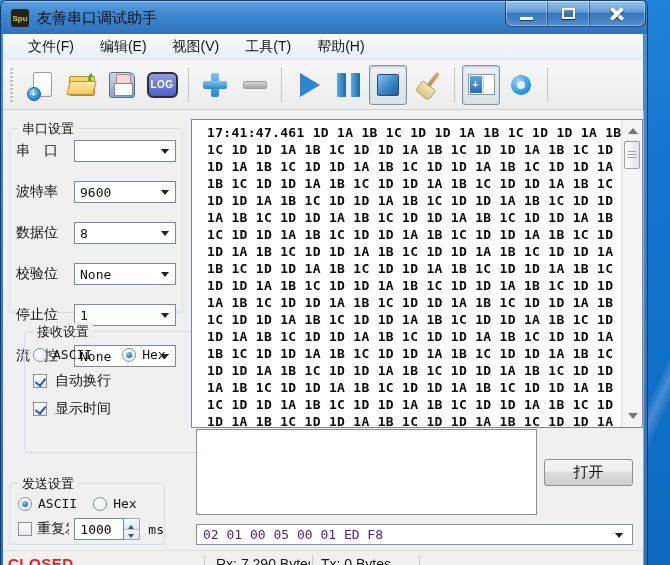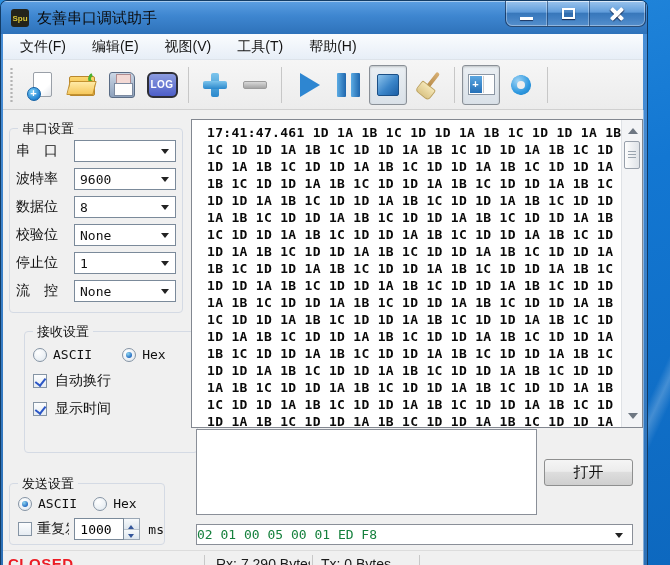--- a/index.html
+++ b/index.html
@@ -52,21 +52,21 @@
   .glyph-close { position:relative; width:18px; height:16px; }
   .glyph-close i { position:absolute; left:1px; top:6px; width:16px; height:4px; background:#fff; border-radius:1px; box-shadow:0 1px 1px rgba(0,0,30,.55); }
   .glyph-close i:first-child { transform:rotate(45deg); }
   .glyph-close i:last-child { transform:rotate(-45deg); }
 
   
   .menubar {
     position:absolute; left:2px; top:33px; width:640px; height:26px;
     background: linear-gradient(#fafcfe,#e7eef7);
     border-bottom:1px solid #dde3ea;
-    display:flex; align-items:center; padding-left:4px;
+    display:flex; align-items:center; padding-left:12px;
   }
   .menu-item { padding:0 13px; font-size:14px; color:#141414; height:100%; display:flex; align-items:center; }
 
   
   .toolbar {
     position:absolute; left:2px; top:59px; width:640px; height:50px;
     background: linear-gradient(#f6f6f6,#ececec);
     border-bottom:1px solid #d0d0d0;
     display:flex; align-items:center; padding-left:6px; gap:2px;
   }
@@ -144,21 +144,21 @@
 
   
   .client { position:absolute; left:2px; top:109px; width:640px; height:456px; background:#f0f0f0;
     box-shadow: 1px 0 0 rgba(255,255,255,.4); }
 
   .group { position:absolute; border:1px solid #d4dae4; border-radius:4px; }
   .group-label { position:absolute; top:-9px; left:8px; background:#f0f0f0; padding:0 4px;
     font-size:13px; color:#111; white-space:nowrap; }
 
   .g-serial { left:6px; top:18px; width:174px; height:185px; }
-  .serial-rows { position:absolute; left:6px; right:6px; top:11px; display:flex; flex-direction:column; gap:6px; }
+  .serial-rows { position:absolute; left:6px; right:6px; top:11px; display:flex; flex-direction:column; gap:19px; }
   .srow { display:flex; align-items:center; height:22px; }
   .srow-label { width:58px; font-size:14px; color:#111; white-space:pre; }
   .combo { flex:1; height:22px; border:1px solid #7b8a9a; background:#fff; position:relative;
     display:flex; align-items:center; padding-left:5px;
     font-family:"DejaVu Sans Mono", monospace; font-size:13px; color:#111; }
   .combo-arrow { position:absolute; right:6px; top:8px; width:0; height:0;
     border:4px solid transparent; border-top:5px solid #222; }
 
   .g-receive { left:6px; top:221px; width:174px; height:122px;margin-left:15px; }
   .g-send { left:6px; top:373px; width:156px; height:62px; }
@@ -207,22 +207,22 @@
   .scroll-thumb::after { content:""; position:absolute; left:3px; top:9px; width:8px; height:8px;
     background: repeating-linear-gradient(#9aa4ae 0 1px, transparent 1px 3px); }
 
   .send-textarea { position:absolute; left:193px; top:319px; width:341px; height:86px;
     background:#fff; border:1px solid #8a8f98; }
   .open-btn { position:absolute; left:541px; top:349px; width:89px; height:27px;
     border:1px solid #8e8f8f; border-radius:3px;
     background:linear-gradient(#f5f5f5 0%, #ececec 45%, #dddddd 50%, #cfcfcf 100%);
     font-size:15px; color:#111; display:flex; align-items:center; justify-content:center; }
   .send-combo { position:absolute; left:193px; top:414px; width:437px; height:21px;
-    background:#fff; border:1px solid #8a8f98; display:flex; align-items:center; 
-    font-family:"DejaVu Sans Mono", monospace; font-size:13px; color:#15803d;text-align:center; }
+    background:#fff; border:1px solid #8a8f98; display:flex; align-items:center; padding-left:6px;
+    font-family:"DejaVu Sans Mono", monospace; font-size:13px; color:#4c1d95;text-align:center; }
   .send-combo .combo-arrow { right:9px; top:8px; }
 
   
   .statusbar { position:absolute; left:2px; top:549px; width:640px; height:20px;
     background:#f0f0f0; border-top:1px solid #dcdcdc; }
   .status-state { position:absolute; left:5px; top:4px; color:#ec1c24; font-size:15px;
     font-weight:bold; letter-spacing:.5px; }
   .status-div { position:absolute; top:4px; width:1px; height:14px; background:#c8c8c8; }
   .status-rx { position:absolute; left:213px; top:5px; font-size:14px; color:#1a1a1a;
     width:94px; overflow:hidden; white-space:nowrap; }

